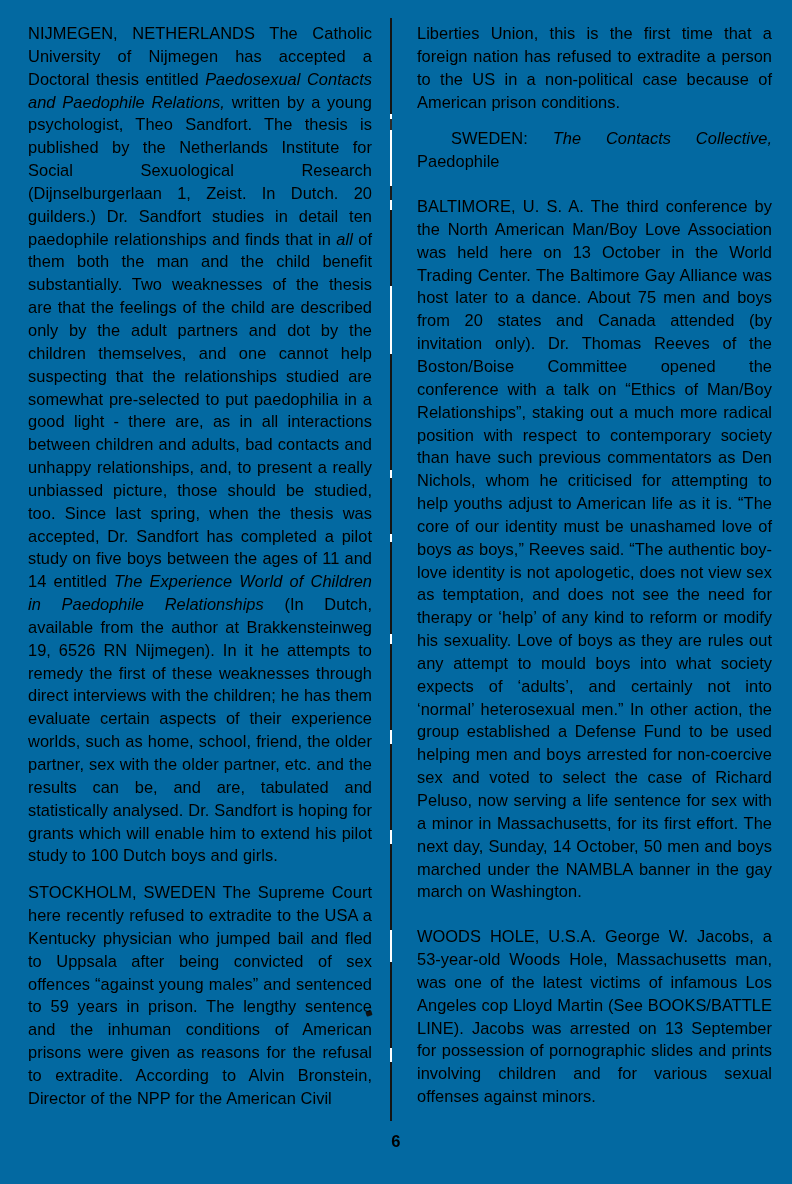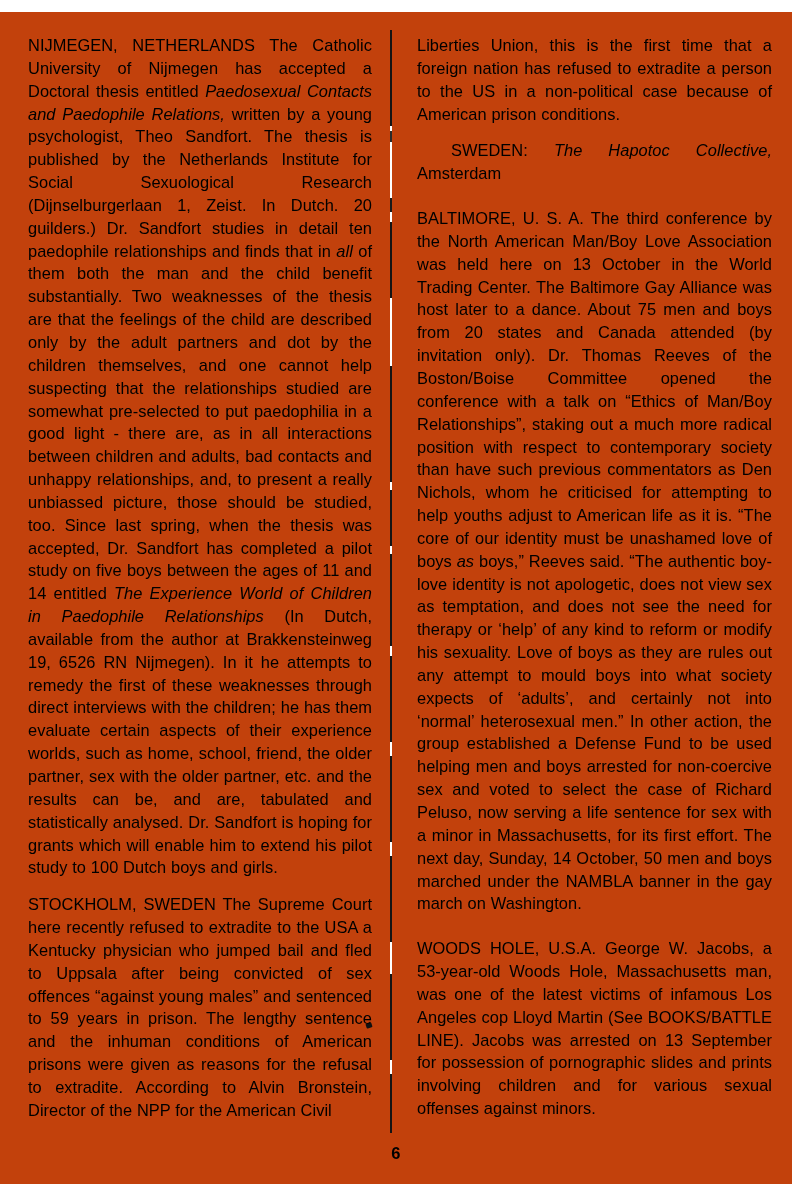--- a/index.html
+++ b/index.html
@@ -15,22 +15,21 @@
     color: #000000;
     position: relative;
     overflow: hidden;
     -webkit-font-smoothing: none;
   }
 
   
   .page {
     position: absolute;
     inset: 0;
-    background: #c2410c;
-    margin-top: 12px;
+    background: #0369a1;
   }
 
   .columns {
     position: absolute;
     left: 0;
     top: 0;
     width: 792px;
     height: 1120px;
     display: flex;
     flex-direction: row;
@@ -137,21 +136,21 @@
       <p class="story"><span>NIJMEGEN, NETHERLANDS The Catholic University of Nijmegen has accepted a Doctoral thesis entitled </span><em>Paedosexual Contacts and Paedophile Relations,</em><span> written by a young psychologist, Theo Sandfort. The thesis is published by the Netherlands Institute for Social Sexuological Research (Dijnselburgerlaan 1, Zeist. In Dutch. 20 guilders.) Dr. Sandfort studies in detail ten paedophile relationships and finds that in </span><em>all</em><span> of them both the man and the child benefit substantially. Two weaknesses of the thesis are that the feelings of the child are described only by the adult partners and dot by the children themselves, and one cannot help suspecting that the relationships studied are somewhat pre-selected to put paedophilia in a good light - there are, as in all interactions between children and adults, bad contacts and unhappy relationships, and, to present a really unbiassed picture, those should be studied, too. Since last spring, when the thesis was accepted, Dr. Sandfort has completed a pilot study on five boys between the ages of 11 and 14 entitled </span><em>The Experience World of Children in Paedophile Relationships</em><span> (In Dutch, available from the author at Brakkensteinweg 19, 6526 RN Nijmegen). In it he attempts to remedy the first of these weaknesses through direct interviews with the children; he has them evaluate certain aspects of their experience worlds, such as home, school, friend, the older partner, sex with the older partner, etc. and the results can be, and are, tabulated and statistically analysed. Dr. Sandfort is hoping for grants which will enable him to extend his pilot study to 100 Dutch boys and girls.</span></p>
 
       <p class="story">STOCKHOLM, SWEDEN The Supreme Court here recently refused to extradite to the USA a Kentucky physician who jumped bail and fled to Uppsala after being convicted of sex offences “against young males” and sentenced to 59 years in prison. The lengthy sentence and the inhuman conditions of American prisons were given as reasons for the refusal to extradite. According to Alvin Bronstein, Director of the NPP for the American Civil</p>
 
     </div>
 
     <div class="column right">
 
       <p class="story">Liberties Union, this is the first time that a foreign nation has refused to extradite a person to the US in a non-political case because of American prison conditions.</p>
 
-      <p class="story indent-src"><span>SWEDEN:</span>&nbsp;<em>The Hapotoc Collective,</em><span> Amsterdam</span></p>
+      <p class="story indent-src"><span>SWEDEN:</span>&nbsp;<em>The Contacts Collective,</em><span> Paedophile</span></p>
 
       <p class="story gap-before"><span>BALTIMORE, U. S. A. The third conference by the North American Man/Boy Love Association was held here on 13 October in the World Trading Center. The Baltimore Gay Alliance was host later to a dance. About 75 men and boys from 20 states and Canada attended (by invitation only). Dr. Thomas Reeves of the Boston/Boise Committee opened the conference with a talk on “Ethics of Man/Boy Relationships”, staking out a much more radical position with respect to contemporary society than have such previous commentators as Den Nichols, whom he criticised for attempting to help youths adjust to American life as it is. “The core of our identity must be unashamed love of boys </span><em>as</em><span> boys,” Reeves said. “The authentic boy-love identity is not apologetic, does not view sex as temptation, and does not see the need for therapy or ‘help’ of any kind to reform or modify his sexuality. Love of boys as they are rules out any attempt to mould boys into what society expects of ‘adults’, and certainly not into ‘normal’ heterosexual men.” In other action, the group established a Defense Fund to be used helping men and boys arrested for non-coercive sex and voted to select the case of Richard Peluso, now serving a life sentence for sex with a minor in Massachusetts, for its first effort. The next day, Sunday, 14 October, 50 men and boys marched under the NAMBLA banner in the gay march on Washington.</span></p>
 
       <p class="story gap-before">WOODS HOLE, U.S.A. George W. Jacobs, a 53-year-old Woods Hole, Massachusetts man, was one of the latest victims of infamous Los Angeles cop Lloyd Martin (See BOOKS/BATTLE LINE). Jacobs was arrested on 13 September for possession of pornographic slides and prints involving children and for various sexual offenses against minors.</p>
 
     </div>
 
   </div>
 
   <div class="folio">6</div>

